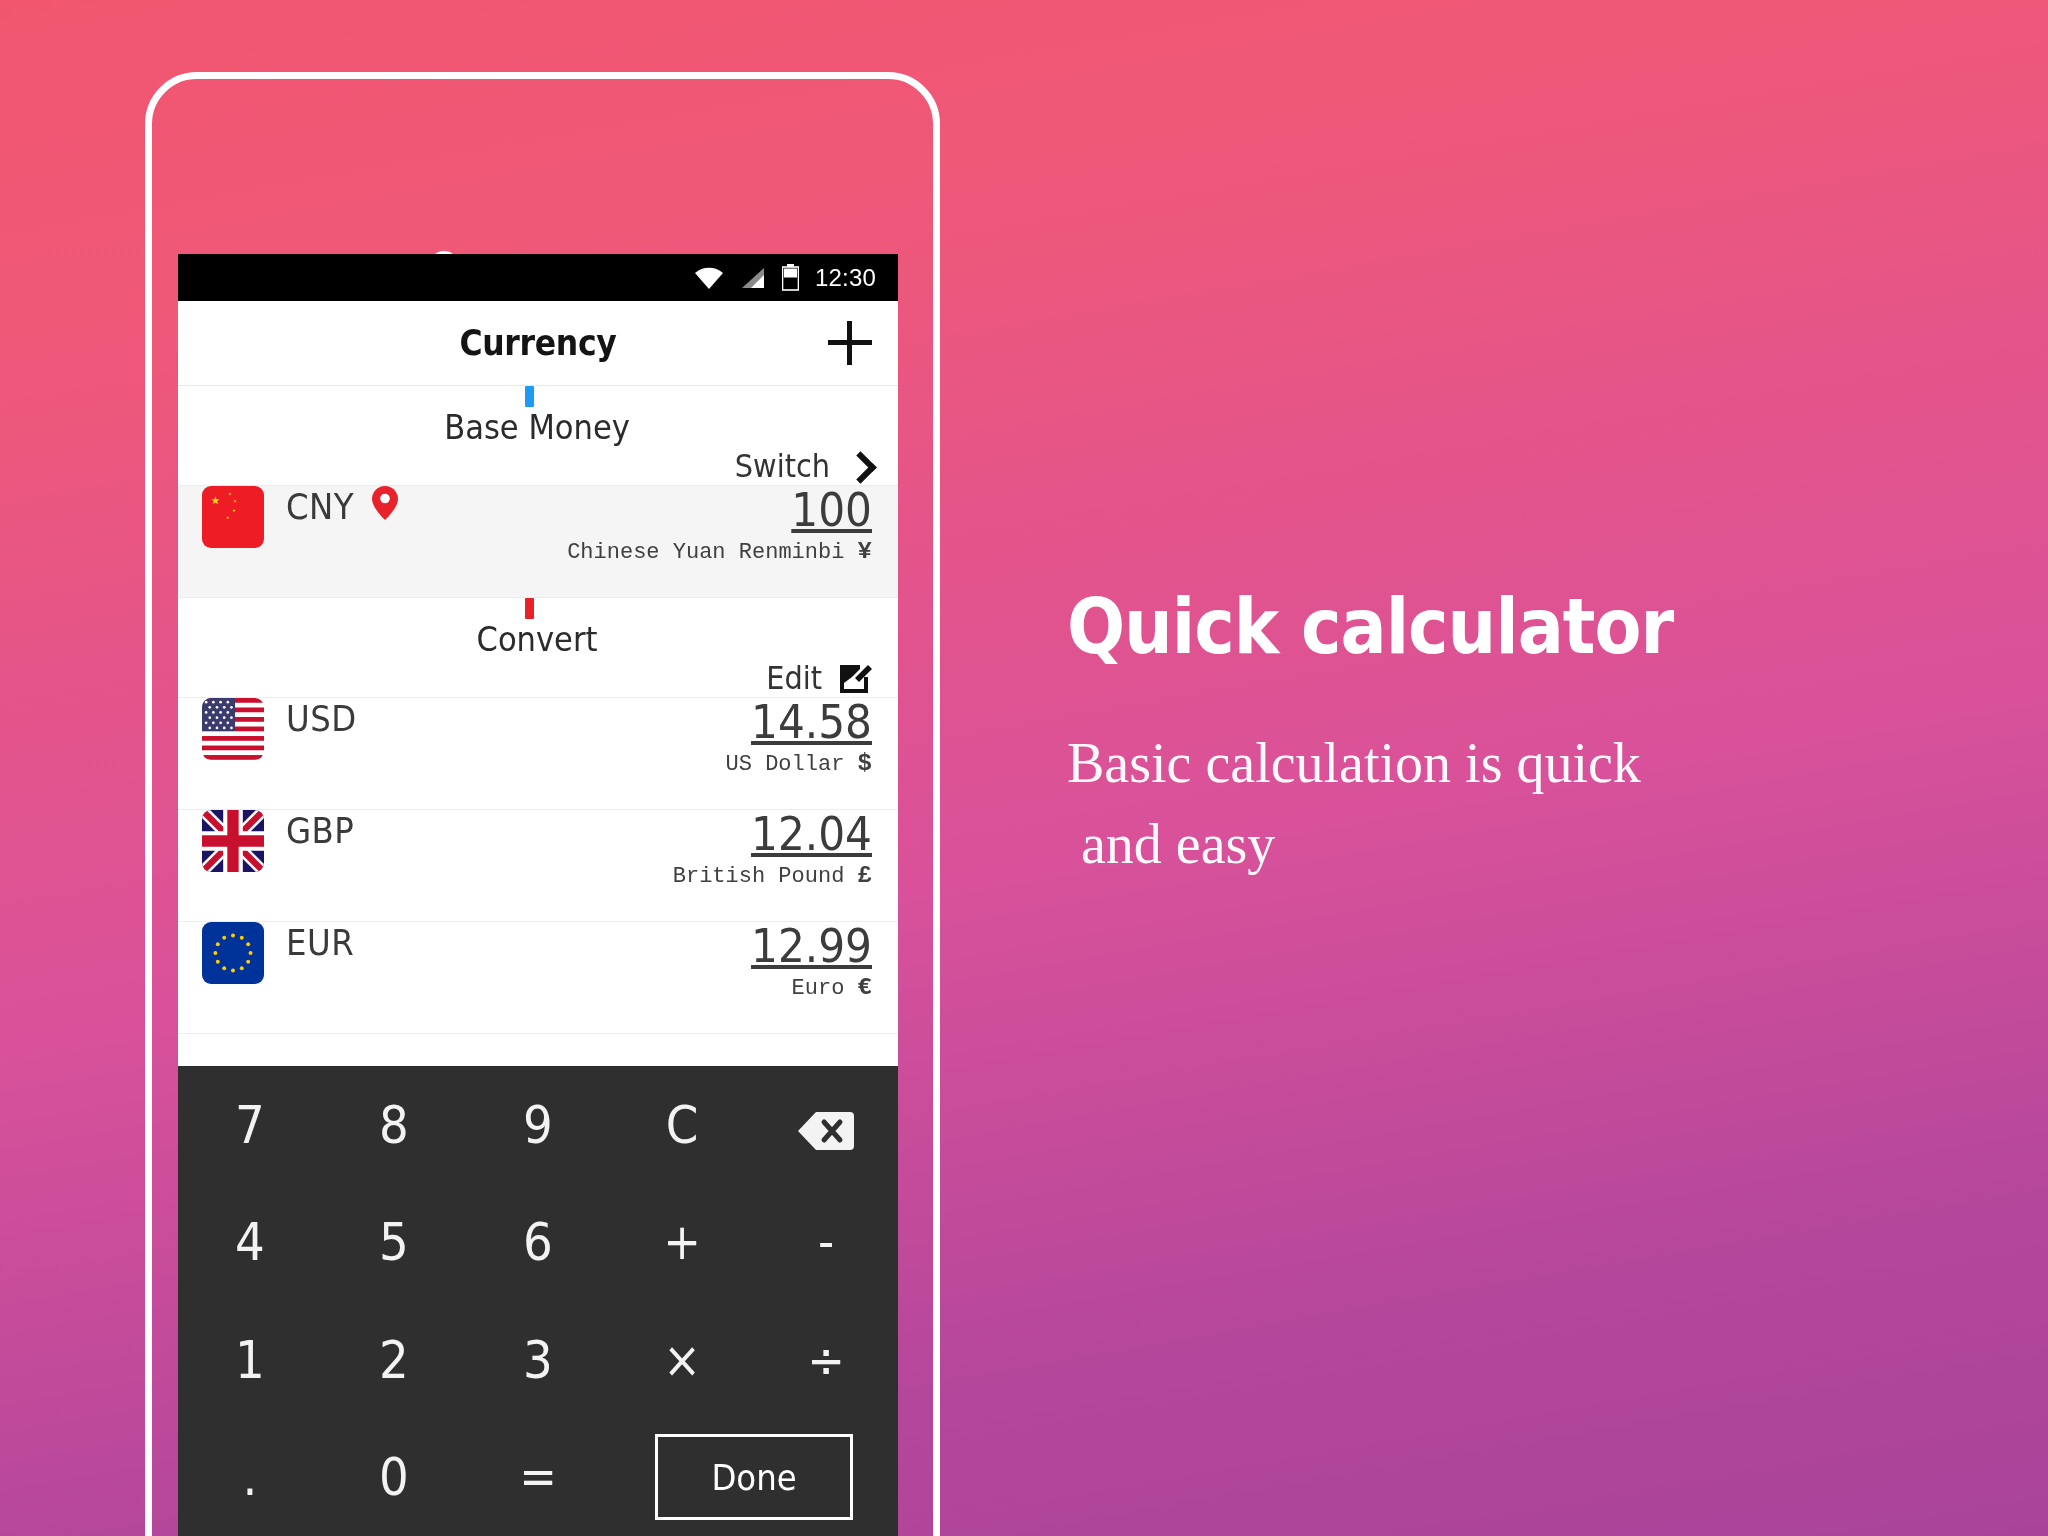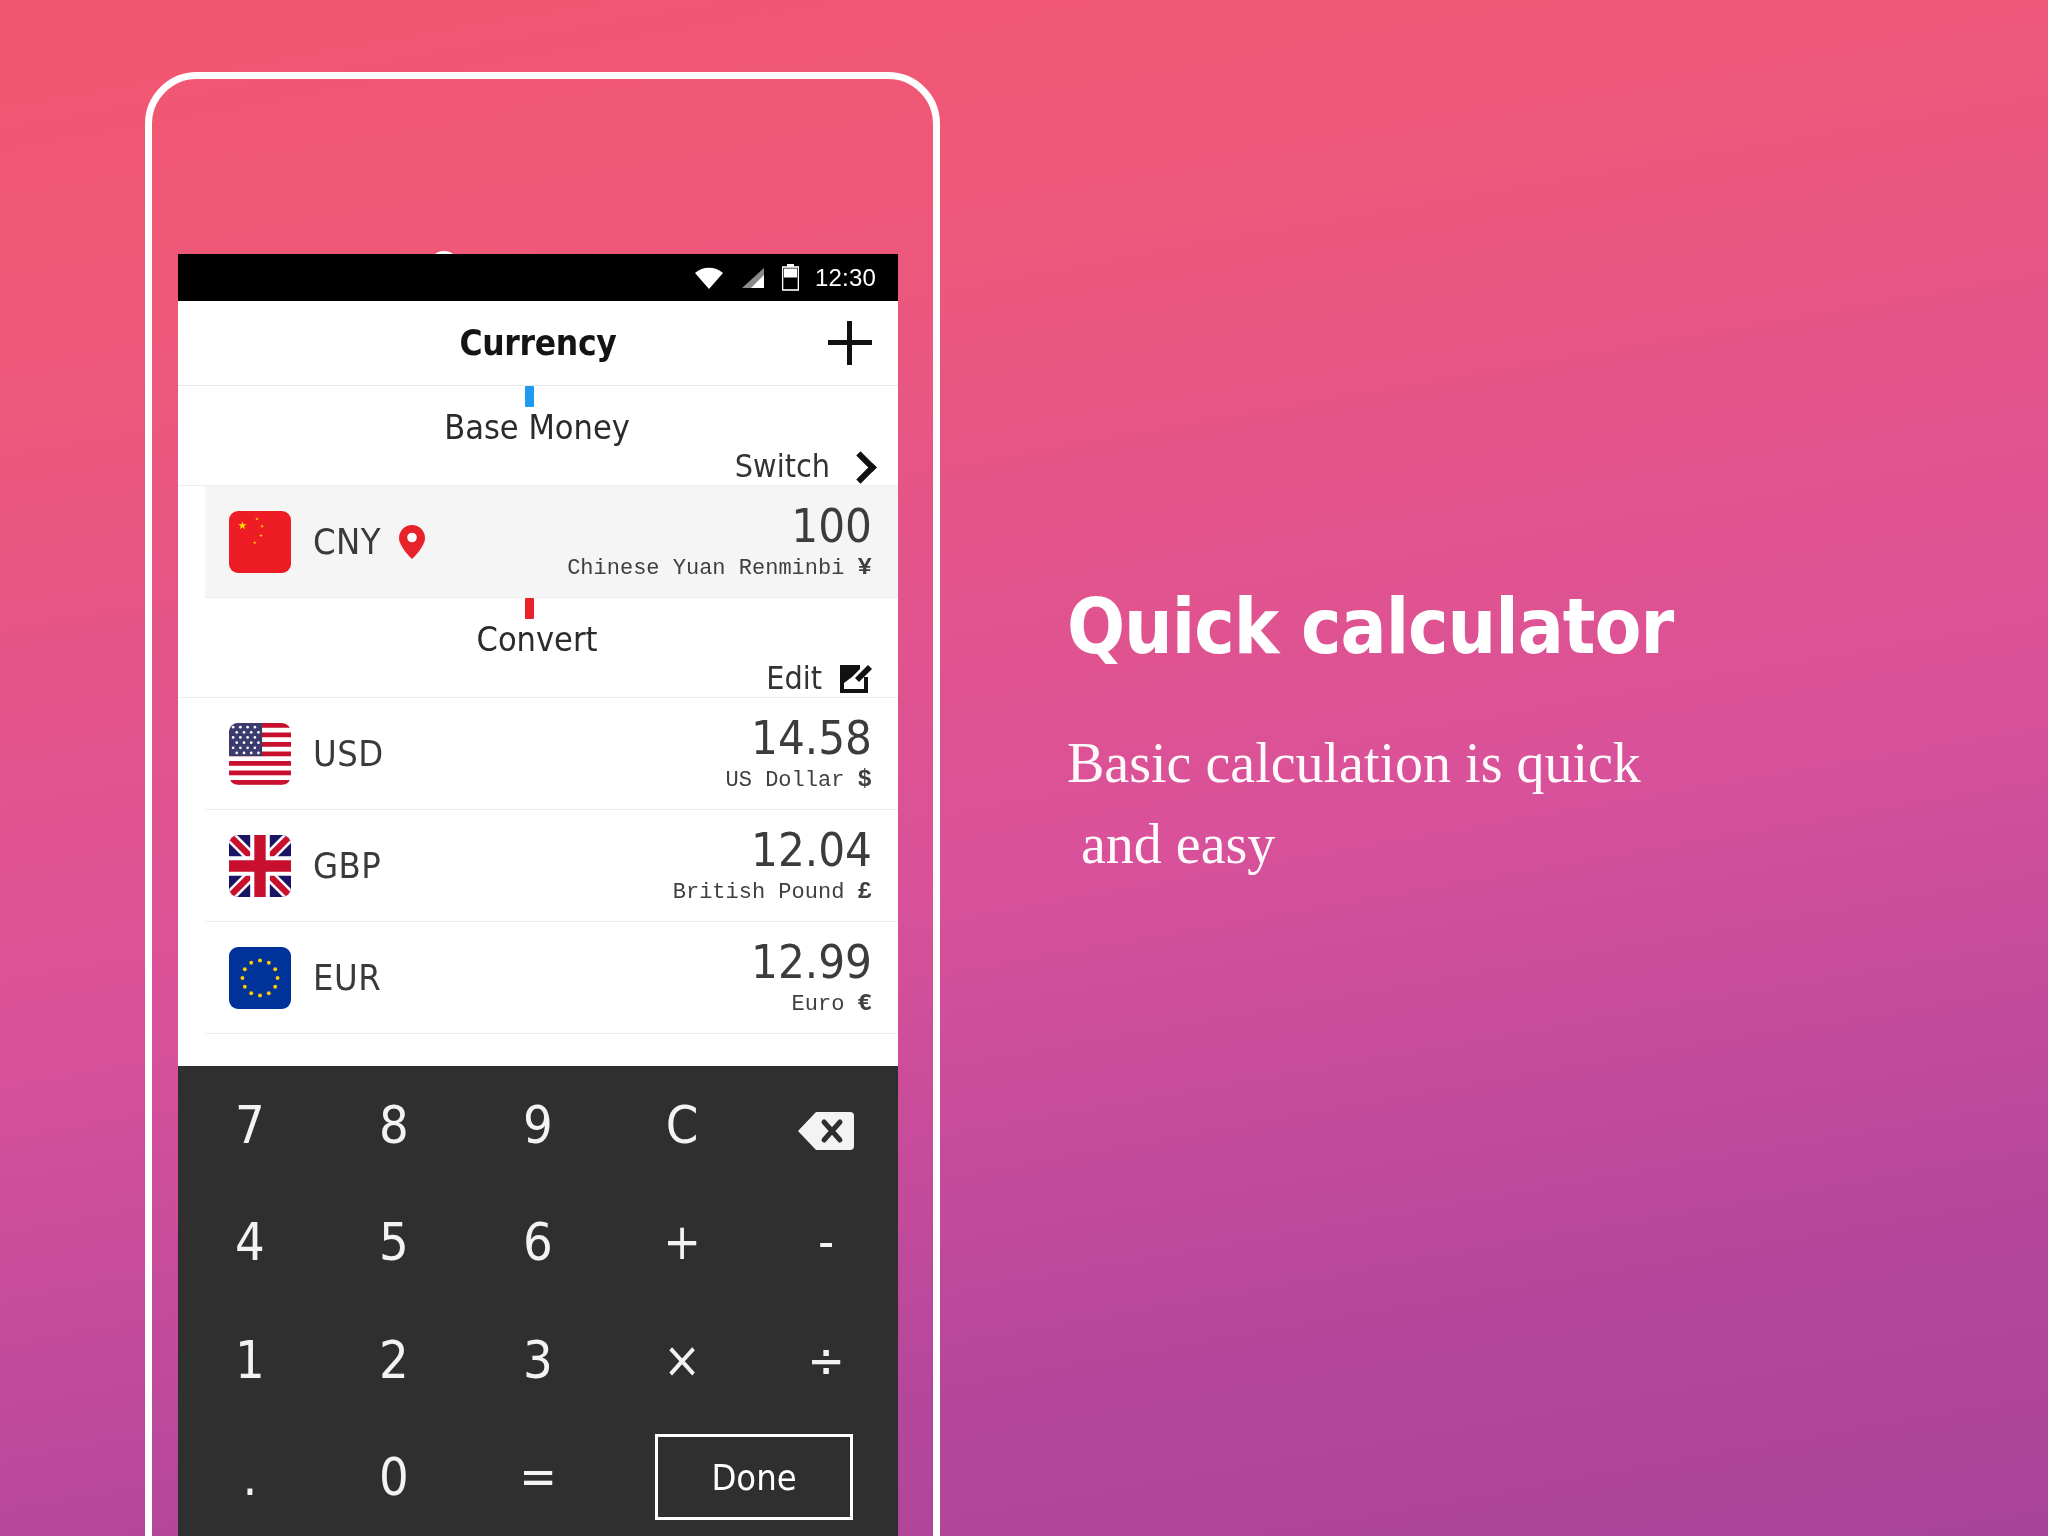--- a/index.html
+++ b/index.html
@@ -85,35 +85,36 @@
   .chev{ width:26px; height:26px; position:relative; }
   .chev::after{
     content:""; position:absolute; left:3px; top:3px;
     width:17px; height:17px; border-right:6px solid #111; border-top:6px solid #111;
     transform:rotate(45deg);
   }
   .editicon{ width:34px; height:34px; position:relative; }
 
   
   .cur-row{
-    height:112px; display:flex; align-items:center; padding:0 26px 0 24px;
-    border-bottom:1px solid #ededed; background:#fff; position:relative;margin-left:27px;
+    height:112px; display:flex; align-items:flex-start; padding:0 26px 0 24px;
+    border-bottom:1px solid #ededed; background:#fff; position:relative;
   }
   .cur-row.highlight{ background:#f5f5f5; }
   .flag{ width:62px; height:62px; border-radius:9px; overflow:hidden; flex:0 0 62px; }
   .flag svg{ display:block; width:100%; height:100%; }
   .cur-code{
     font-size:36px; color:#3a3a3a; margin-left:22px; letter-spacing:.5px;
     font-family:"DejaVu Sans Condensed","Liberation Sans", sans-serif;
   }
   .pin{ margin-left:18px; display:flex; align-items:center; }
   .cur-right{ margin-left:auto; text-align:right; }
   .cur-amount{
     font-size:47px; color:#3c3c3c; line-height:1.02; font-weight:300;
     font-family:"DejaVu Sans Condensed","Liberation Sans", sans-serif;
+    text-decoration:underline;
   }
   .cur-name{
     font-size:22px; color:#404040; margin-top:4px;
     font-family:Liberation Mono, monospace;
   }
   .cur-name b{ font-weight:700; font-size:24px; }
 
   
   .keypad{
     position:absolute; left:178px; top:1066px;

